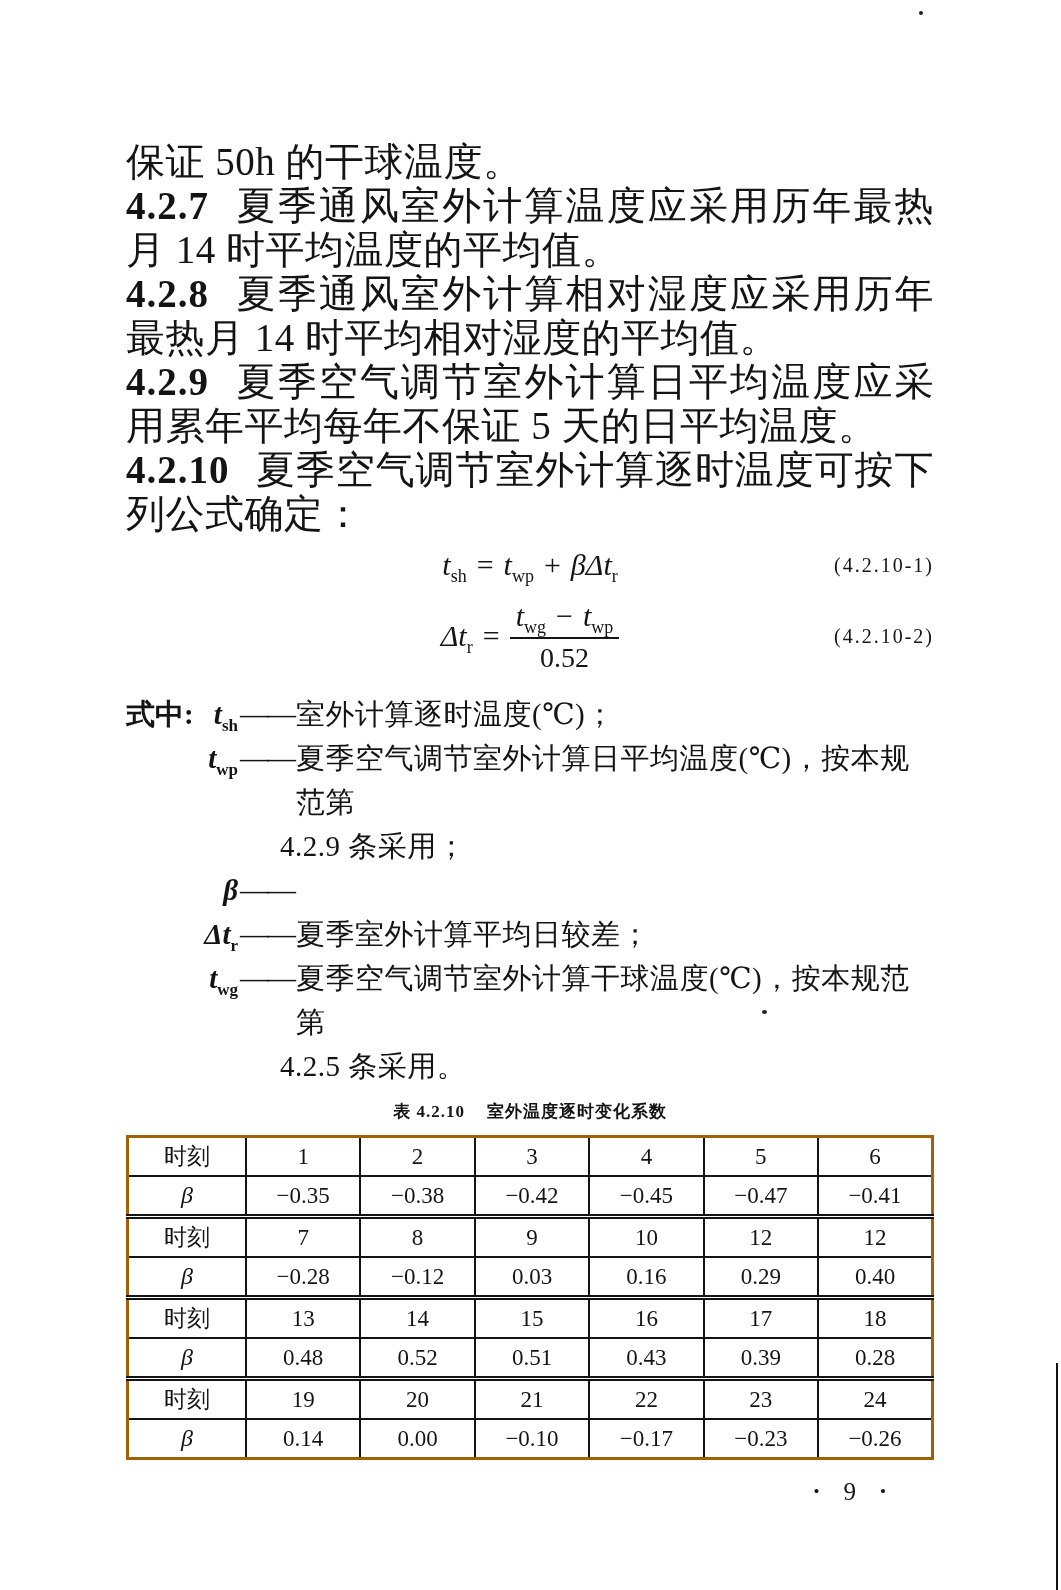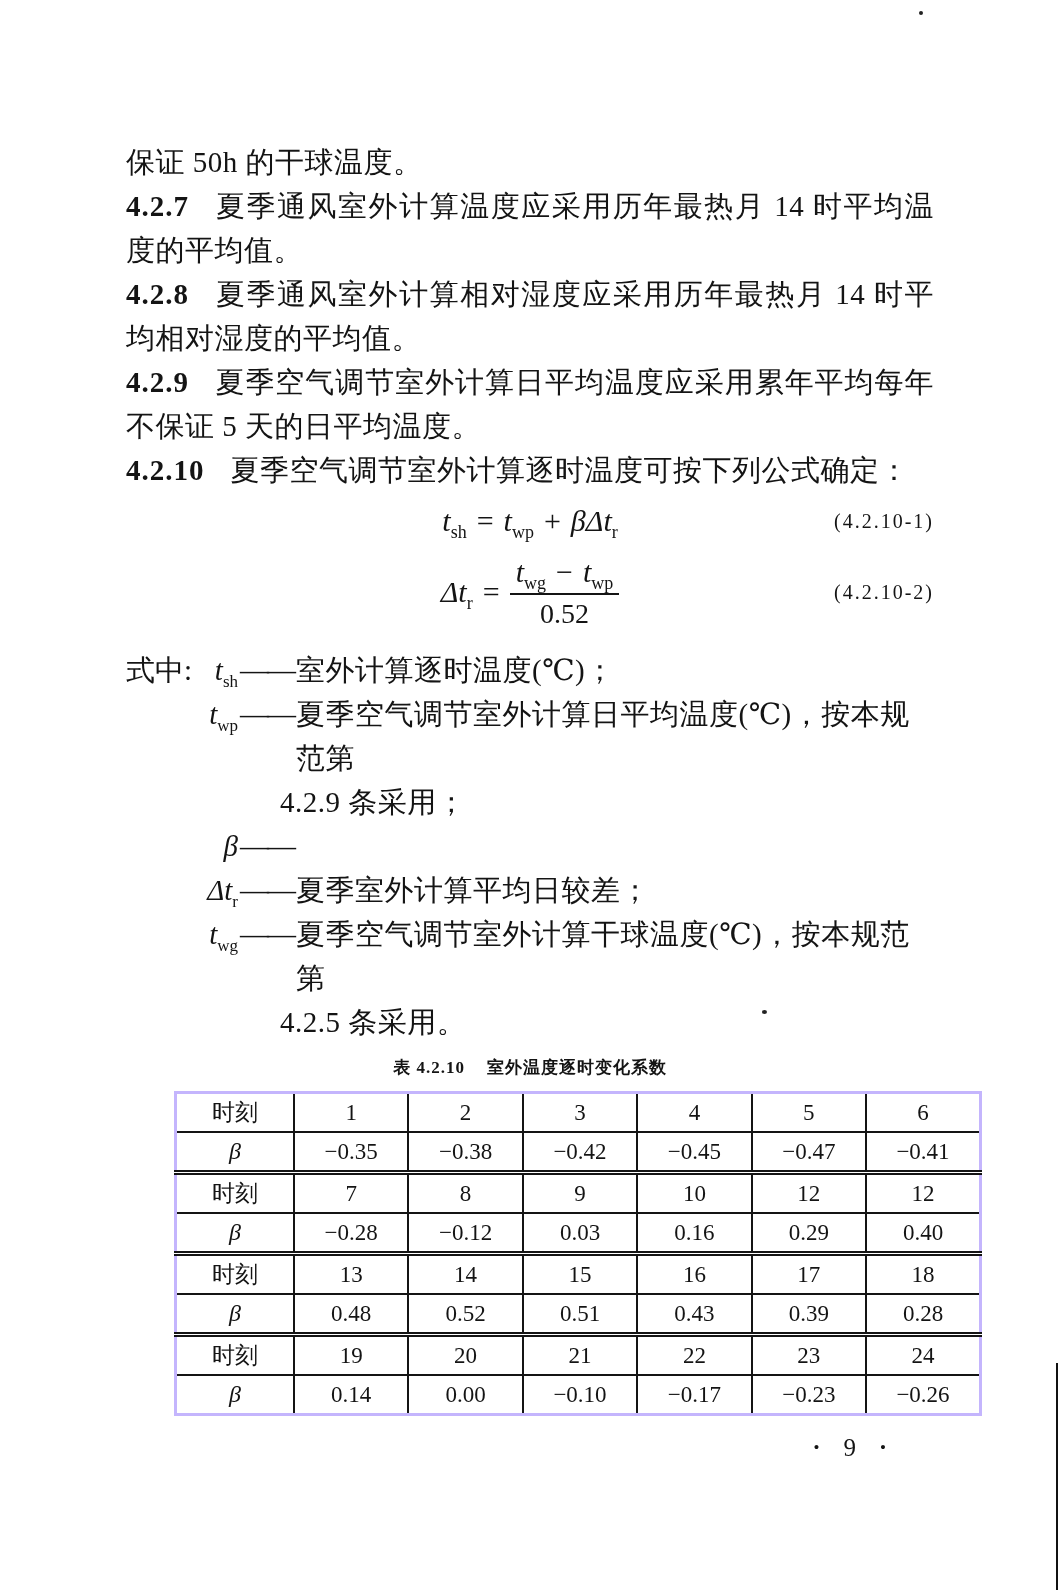--- a/index.html
+++ b/index.html
@@ -14,21 +14,21 @@
     overflow: hidden;
   }
   .content {
     position: absolute;
     top: 140px;
     left: 126px;
     width: 808px;
   }
   
   .para {
-    font-size: 29px;
+    font-size: 39px;
     line-height: 44px;
     letter-spacing: 0.5px;
     text-align: justify;
     margin: 0;
   }
   .para .clause-num {
     font-weight: bold;
     font-family: "Liberation Serif", serif;
     margin-right: 26px;
     letter-spacing: 1px;
@@ -65,20 +65,21 @@
   }
   .frac-den { padding-top: 3px; font-size: 28px; }
   
   .defs { margin-top: 14px; font-size: 29px; line-height: 44px; }
   .def-row { display: flex; align-items: baseline; }
   .def-term {
     flex: 0 0 112px;
     display: flex;
     justify-content: flex-end;
     align-items: flex-end;
+    font-weight: bold;
   }
   .def-term.with-prefix { justify-content: space-between; }
   .def-term i { font-family: "Liberation Serif", serif; }
   .def-term sub { font-size: 17px; font-style: normal; line-height: 0; }
   .def-dash { flex: 0 0 auto; letter-spacing: -2px; margin: 0 2px; }
   .def-desc { flex: 1; letter-spacing: 0.5px; }
   .def-cont { padding-left: 154px; letter-spacing: 0.5px; }
   
   .table-caption {
     margin-top: 12px;
@@ -95,21 +96,21 @@
     table-layout: fixed;
     font-size: 23px;
   }
   table.coeff td {
     border: 2px solid #141414;
     height: 37px;
     text-align: center;
     vertical-align: middle;
     padding: 0;
   }
-  table.coeff { border: 3px solid #c4b5fd; margin-left: 48px; }
+  table.coeff { border: 3px solid #a16207; }
   table.coeff td.label-cell { width: 116px; }
   table.coeff tr.group-end td { border-bottom: 5px double #141414; }
   table.coeff i { font-family: "Liberation Serif", serif; font-size: 24px; }
   
   .pager {
     margin-top: 18px;
     text-align: right;
     padding-right: 36px;
     font-size: 25px;
   }

